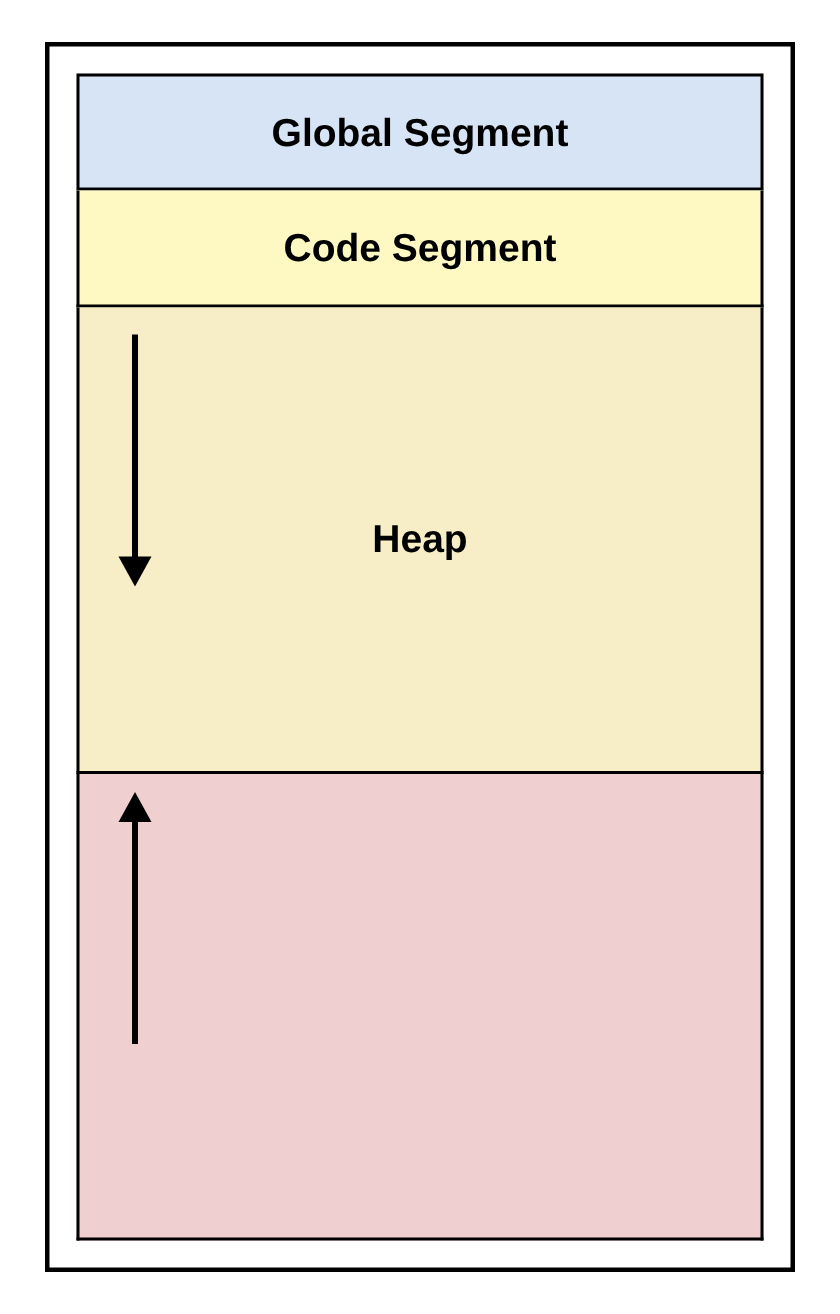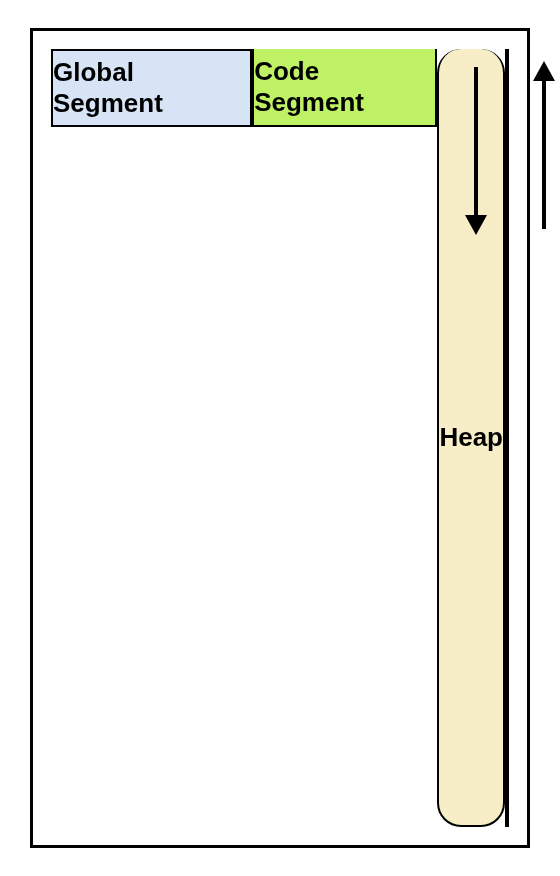--- a/index.html
+++ b/index.html
@@ -16,47 +16,46 @@
       align-items: center;
       justify-content: center;
     }
     .outer-frame {
       width: 500px;
       height: 820px;
       border: 3px solid #000000;
       background: #ffffff;
       padding: 18px;
       display: flex;
-      flex-direction: row;
+      flex-direction: column;
     }
     .segment {
       border: 2px solid #000000;
       display: flex;
       align-items: center;
       justify-content: center;
       font-weight: bold;
       font-size: 26px;
       position: relative;
     }
     .segment + .segment {
       border-top: none;
     }
     .global-segment {
       background: #d6e4f5;
       height: 78px;
     }
     .code-segment {
-      background: #bef264;
+      background: #fef9c3;
       height: 78px;
     }
     .heap-segment {
       background: #f7eec7;
       flex: 1;
       min-height: 300px;
-      border-radius: 24px;
     }
     .stack-segment {
       background: #efcfcf;
       flex: 1;
       min-height: 300px;
     }
     .arrow-down {
       position: absolute;
       left: 22px;
       top: 16px;

